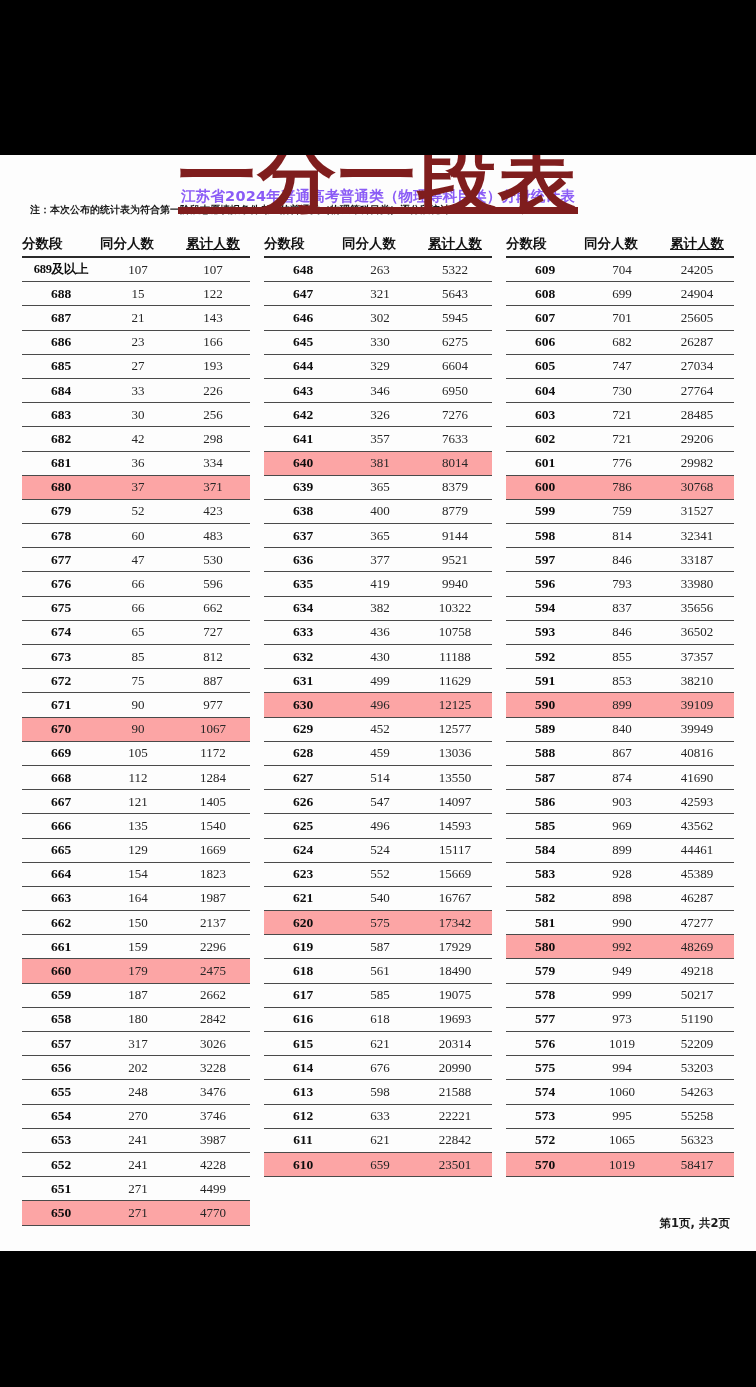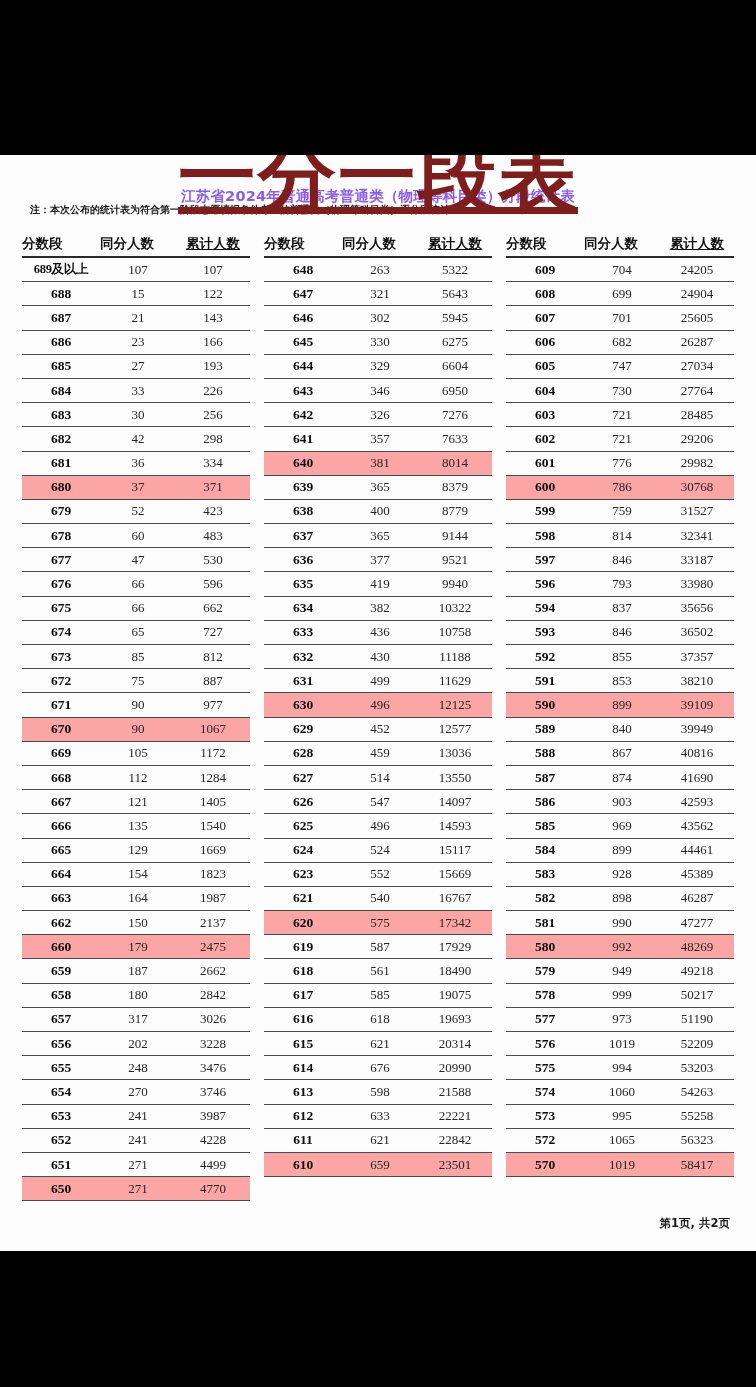--- a/index.html
+++ b/index.html
@@ -320,20 +320,25 @@
           <div class="data-row">
             <div class="c-seg">663</div>
             <div class="c-same">164</div>
             <div class="c-cum">1987</div>
           </div>
           <div class="data-row">
             <div class="c-seg">662</div>
             <div class="c-same">150</div>
             <div class="c-cum">2137</div>
           </div>
+          <div class="data-row">
+            <div class="c-seg">661</div>
+            <div class="c-same">159</div>
+            <div class="c-cum">2296</div>
+          </div>
           <div class="data-row shaded">
             <div class="c-seg">660</div>
             <div class="c-same">179</div>
             <div class="c-cum">2475</div>
           </div>
           <div class="data-row">
             <div class="c-seg">659</div>
             <div class="c-same">187</div>
             <div class="c-cum">2662</div>
           </div>

